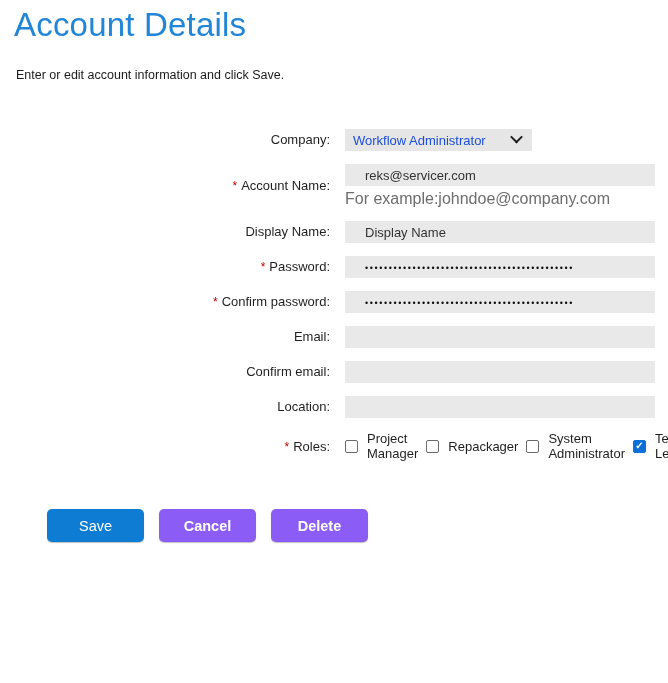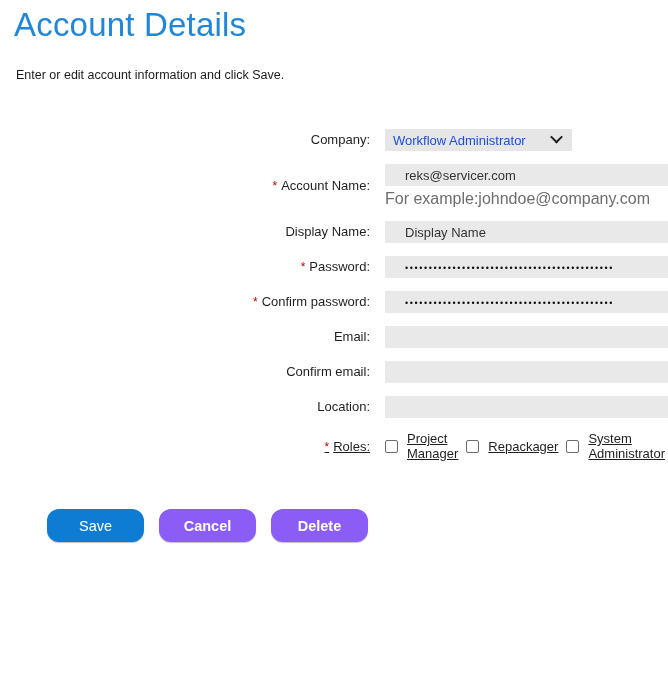--- a/index.html
+++ b/index.html
@@ -14,21 +14,21 @@
   .page-title {
     margin: 0; padding: 6px 0 0 14px;
     font-size: 33px; font-weight: 300; letter-spacing: 0.2px;
     color: #2186d7;
   }
   .subtitle {
     margin: 24px 0 0 16px;
     font-size: 12.5px; color: #1b1b1b;
   }
 
-  .form { margin-top: 47px; margin-left: 40px; }
+  .form { margin-top: 47px; }
   .row { display: flex; align-items: center; margin-bottom: 13px; }
   .label-cell {
     width: 345px; box-sizing: border-box;
     padding-right: 15px; text-align: right;
     font-size: 13px; color: #1f1f1f; line-height: 16px;
     flex: 0 0 345px;
   }
   .req { color: #c00000; margin-right: 4px; font-size: 12px; }
 
   .select-box {
@@ -50,37 +50,37 @@
     background: #e9e9e9; border: none; outline: none;
     padding: 0 20px; font-size: 13px; color: #333;
     font-family: "Liberation Sans", sans-serif;
   }
   .password-input {
     font-size: 9px; letter-spacing: 1.6px; color: #111; padding-top: 2px;
   }
   .field-stack { display: flex; flex-direction: column; }
   .hint { font-size: 16px; color: #6d6d6d; margin-top: 4px; }
 
-  .row.roles { align-items: flex-start; text-decoration: underline; }
+  .row.roles { align-items: flex-start; }
   .row.roles .label-cell { padding-top: 8px; }
   .roles-list { display: flex; flex-direction: row; gap: 8px; padding-top: 7px; justify-content: center; }
   .role-item { display: flex; align-items: center; height: 16px; font-size: 13px; cursor: pointer; }
   .checkbox {
     width: 13px; height: 13px; box-sizing: border-box;
     border: 1px solid #6b6b6b; background: #fff; border-radius: 2px;
     margin-right: 9px; display: flex; align-items: center; justify-content: center;
     cursor: pointer; flex: 0 0 13px;
   }
   .checkbox .check { display: none; color: #fff; font-size: 10px; line-height: 1; font-weight: bold; }
   .checkbox[data-checked="true"] { background: #0d6fd8; border-color: #0d6fd8; }
   .checkbox[data-checked="true"] .check { display: block; }
 
   .buttons { margin: 54px 0 0 47px; display: flex; gap: 15px; }
   .btn {
-    width: 97px; height: 33px; border: none; border-radius: 12px;
+    width: 97px; height: 33px; border: none; border-radius: 5px;
     color: #fff; font-size: 14.5px; cursor: pointer;
     font-family: "Liberation Sans", sans-serif;
     box-shadow: 0 1px 1px rgba(0,0,0,0.25);
   }
   .btn-save { background: #0f7cd4; }
   .btn-secondary { background: #8b5cf6; font-weight: bold; }
 </style>
 </head>
 <body>
 

